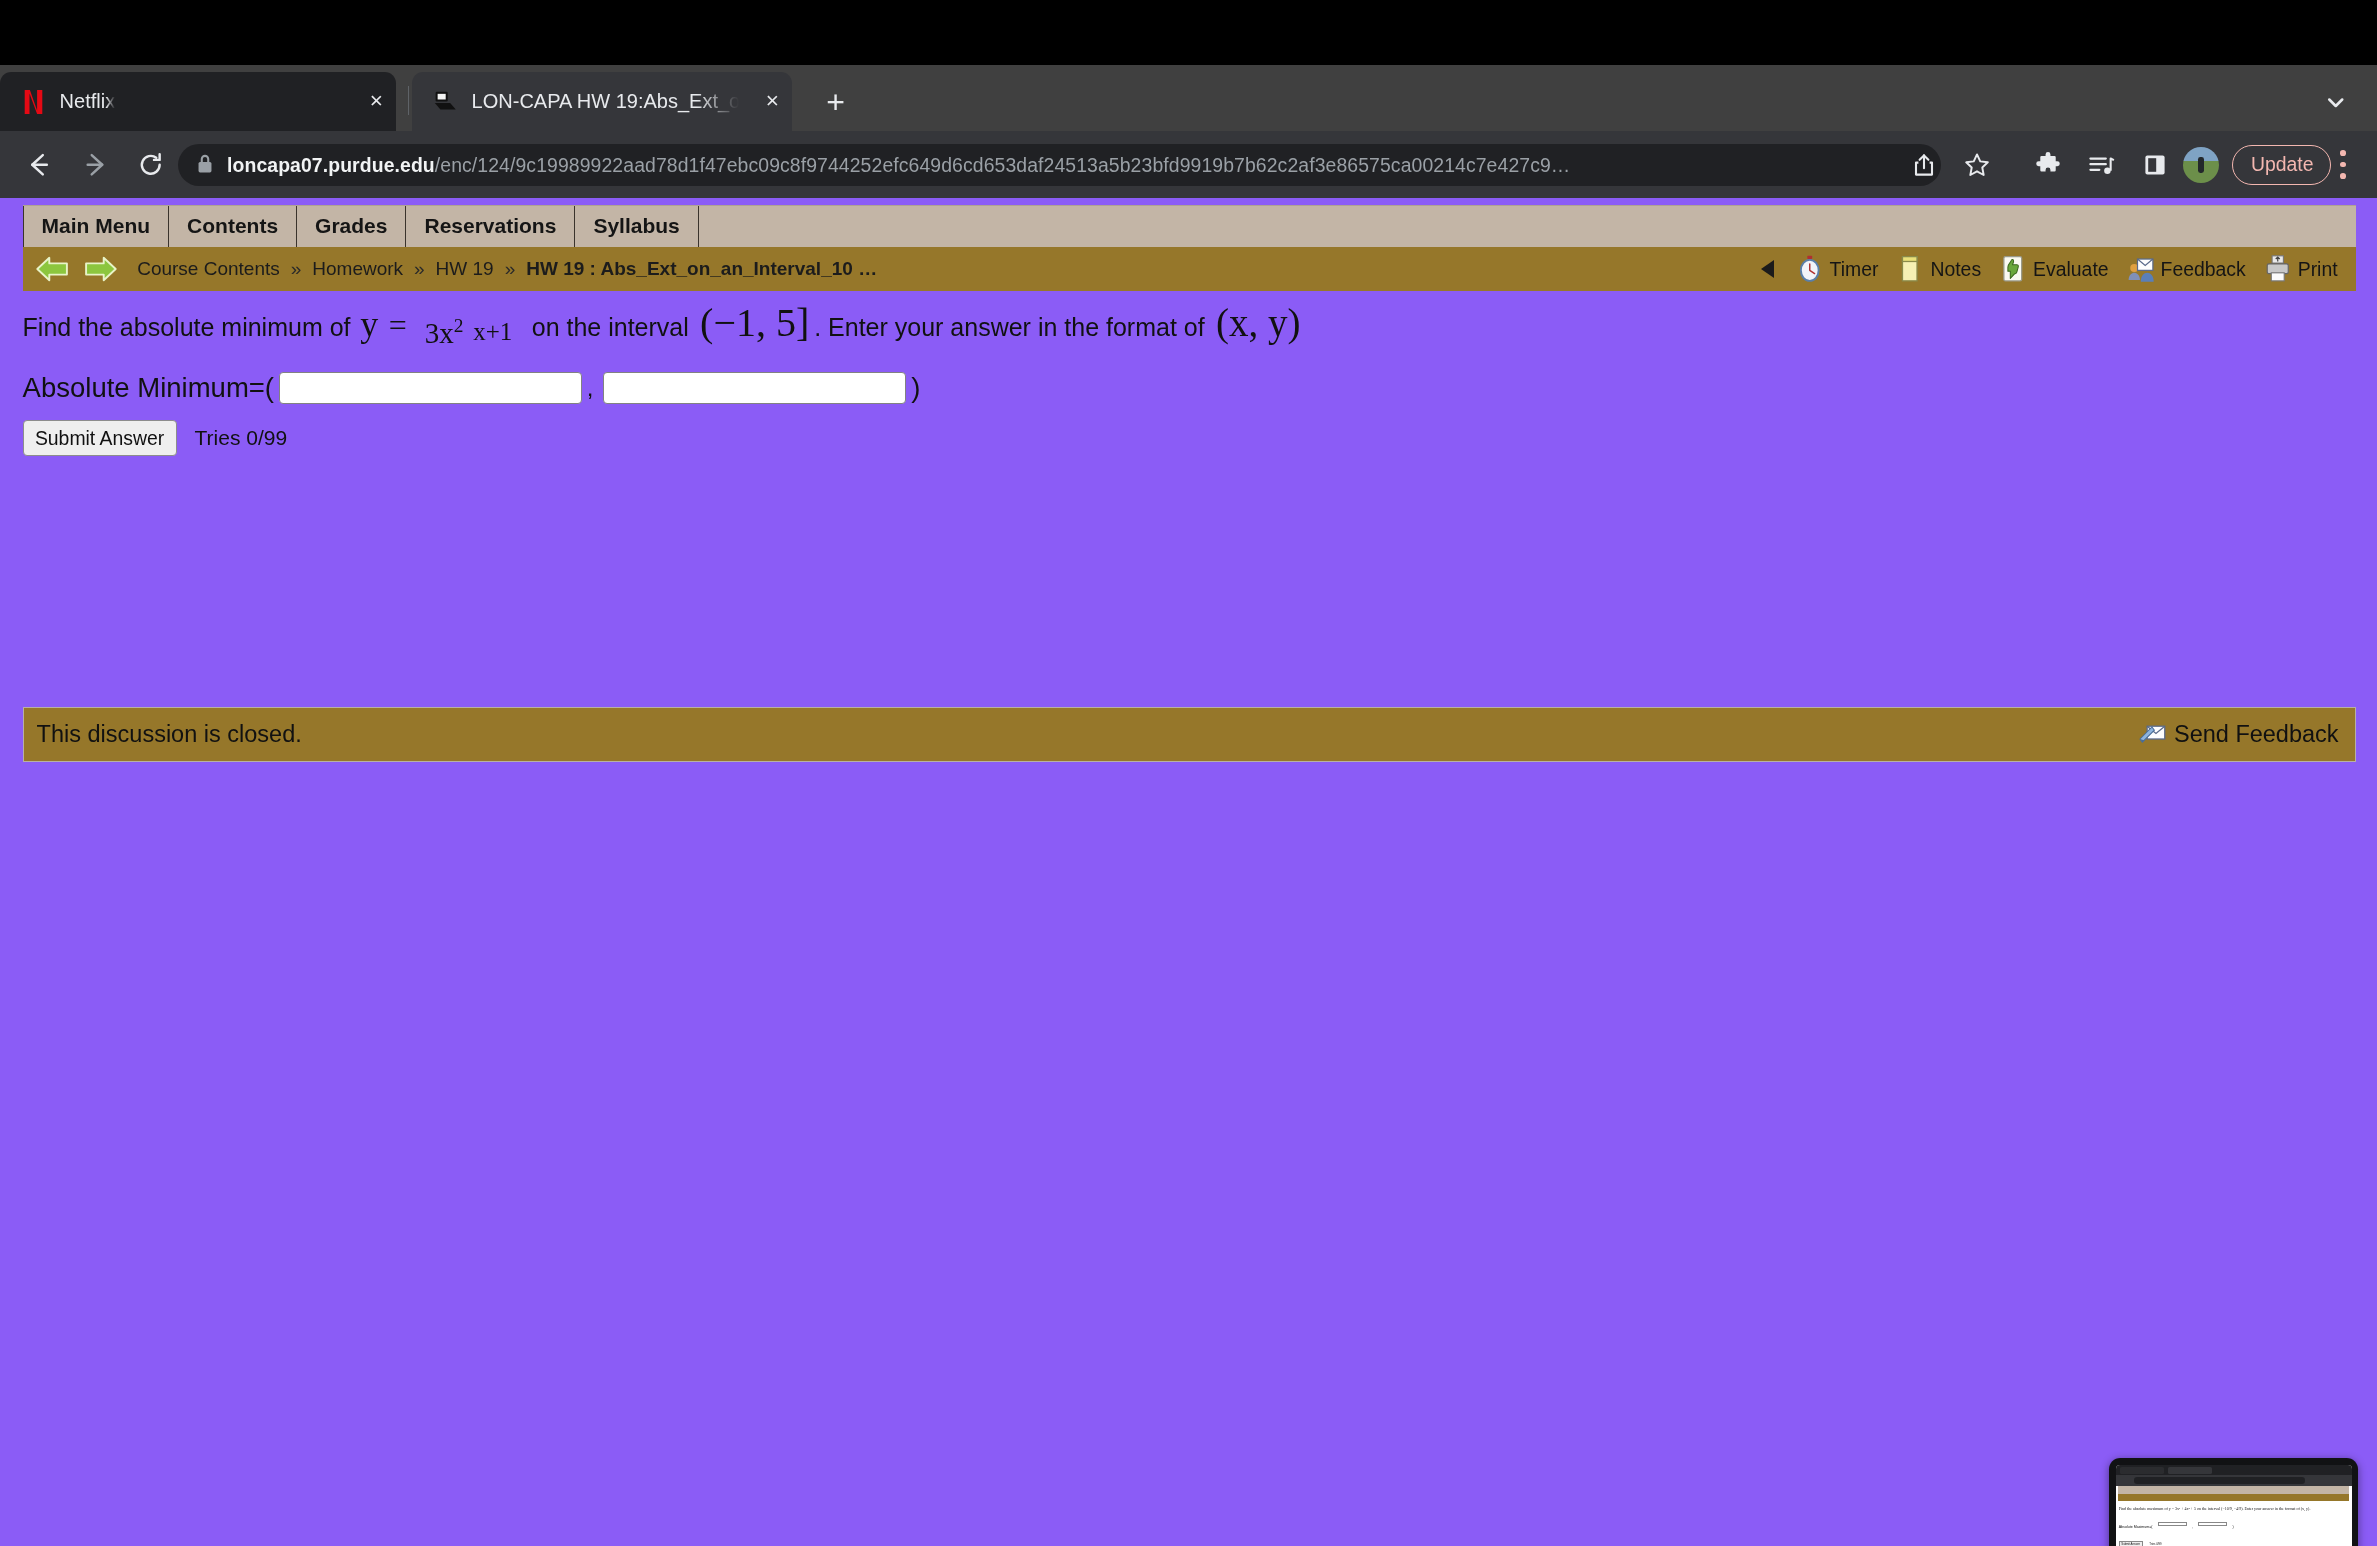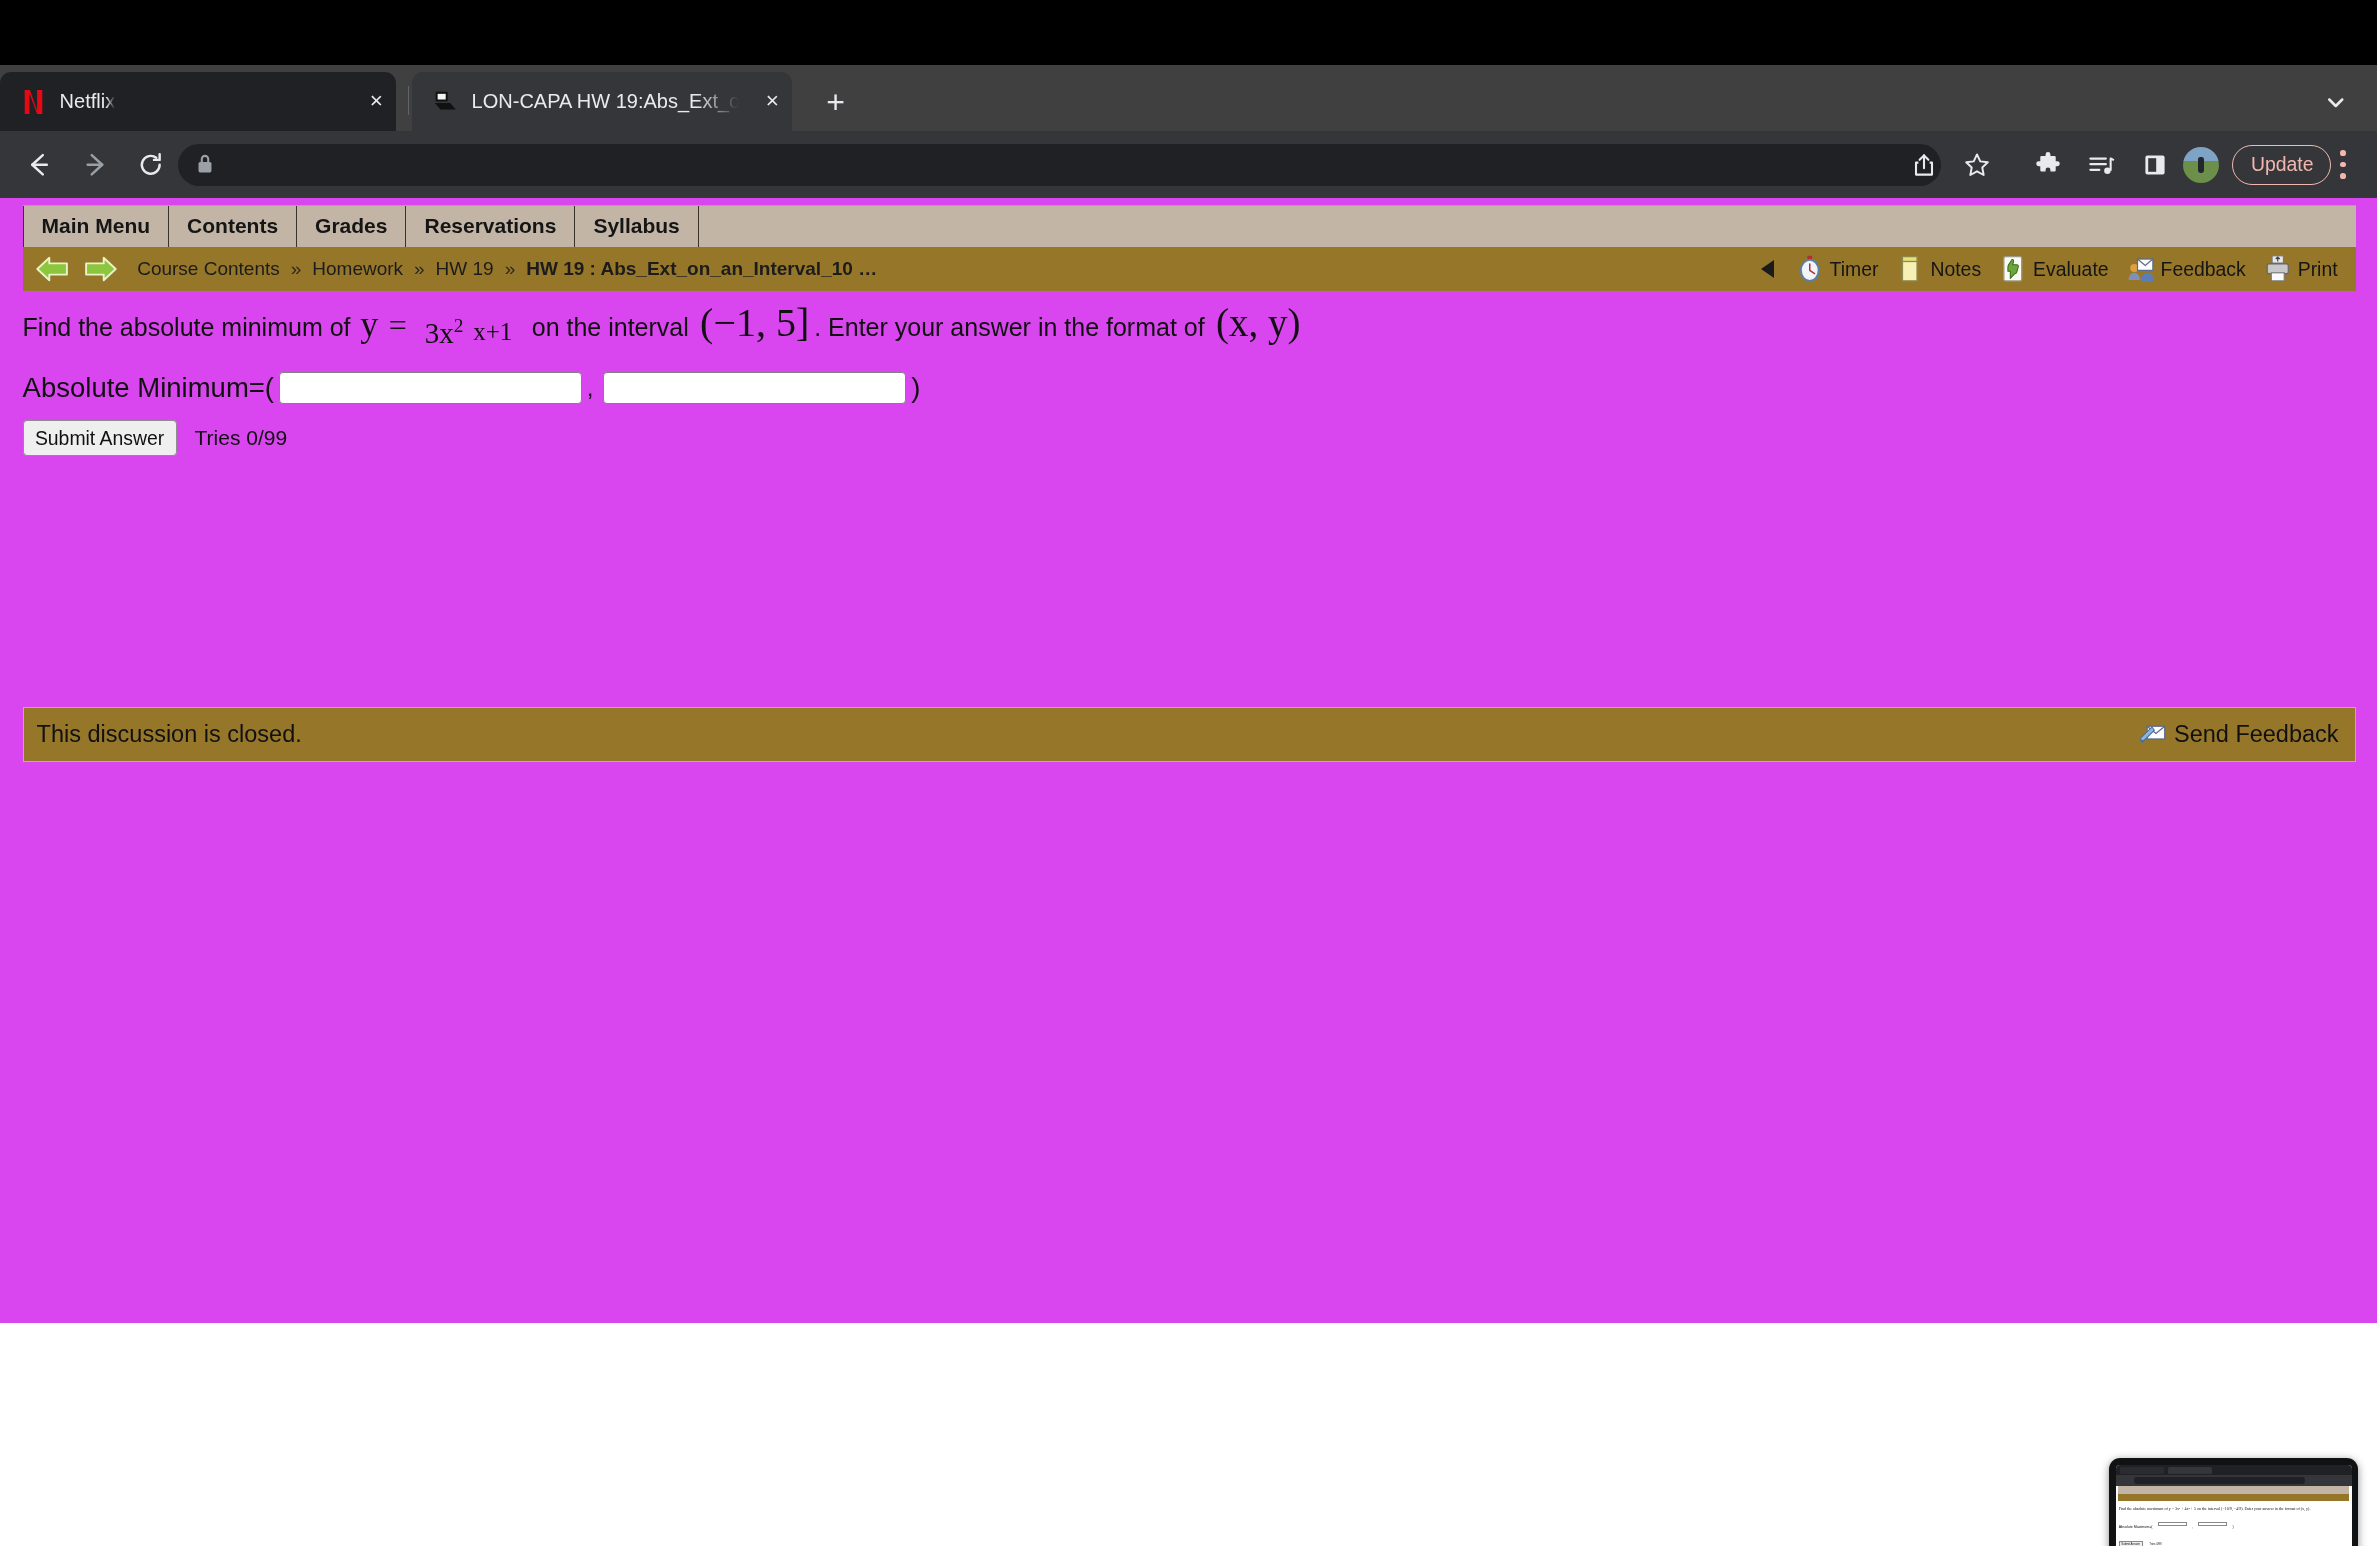--- a/index.html
+++ b/index.html
@@ -132,22 +132,22 @@
     width: 6.5px; height: 29px;
   }
   .kebab i {
     display: block; width: 5.7px; height: 5.7px; border-radius: 50%;
     background: #f3b7b0; margin-bottom: 5.7px;
   }
 
   
   .page {
     position: absolute; top: 198px; left: 0;
-    width: 2377px; height: 1125px;
-    background: #d946ef;
+    width: 2377px; height: 1348px;
+    background: #8b5cf6;
   }
 
   
   .lc-menubar {
     position: absolute; top: 6.5px; left: 22.6px;
     width: 2333px; height: 42px;
     background: #c3b5a6;
     border-top: 0.8px solid #b0a294;
     display: flex; align-items: stretch;
   }
@@ -379,20 +379,21 @@
       </svg>
     </span>
 
     <div class="omnibox">
       <span class="lock">
         <svg width="18" height="21" viewBox="0 0 22 26">
           <rect x="3" y="11" width="16" height="13" rx="2" fill="#9aa0a6"></rect>
           <path d="M7 11 V7.5 a4 4 0 0 1 8 0 V11" stroke="#9aa0a6" stroke-width="2.6" fill="none"></path>
         </svg>
       </span>
+      <span class="url"><b>loncapa07.purdue.edu</b><span>/enc/124/9c19989922aad78d1f47ebc09c8f9744252efc649d6cd653daf24513a5b23bfd9919b7b62c2af3e86575ca00214c7e427c9…</span></span>
     </div>
 
     <span class="omni-icon" style="left:1904px;">
       <svg width="24" height="26" viewBox="0 0 30 32">
         <path d="M8 13 H5 v15 h20 V13 h-3" stroke="#e8eaed" stroke-width="2.6" fill="none" stroke-linejoin="round"></path>
         <path d="M15 20 V4" stroke="#e8eaed" stroke-width="2.6" stroke-linecap="round"></path>
         <path d="M9.5 9.5 L15 4 L20.5 9.5" stroke="#e8eaed" stroke-width="2.6" fill="none" stroke-linecap="round" stroke-linejoin="round"></path>
       </svg>
     </span>
     <span class="omni-icon" style="left:1957px;">

